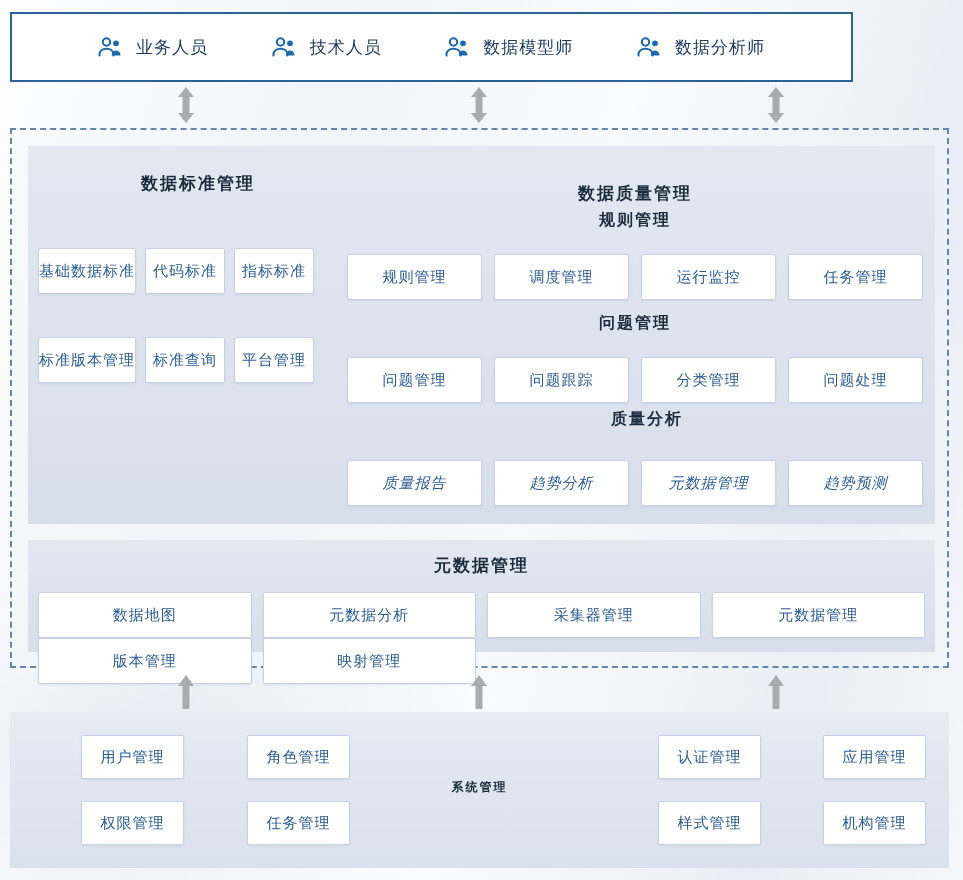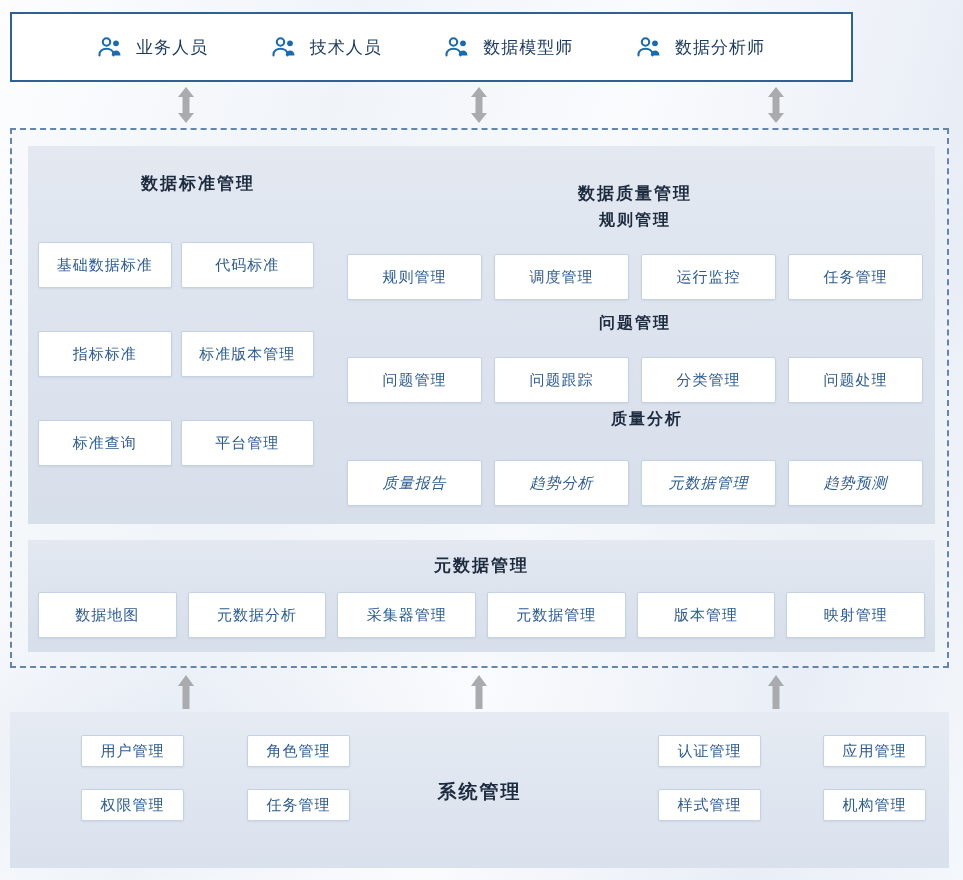--- a/index.html
+++ b/index.html
@@ -54,22 +54,22 @@
     color:#2b5c93; font-size:15px; letter-spacing:1px;
     display:flex; align-items:center; justify-content:center; height:46px;
     box-shadow:0 1px 2px rgba(120,140,170,.15);
     white-space:nowrap;
   }
 
   
   .panel-standard { left:28px; top:146px; width:340px; height:378px; }
   .panel-standard .panel-title { padding-top:26px; }
   .grid-2 {
-    position:absolute; left:10px; top:96px; width:276px;
-    display:grid; grid-template-columns:1fr 1fr; column-gap:9px; row-gap:43px;
+    position:absolute; left:10px; top:102px; width:276px;
+    display:grid; grid-template-columns:1fr 1fr 1fr; column-gap:9px; row-gap:43px;
   }
 
   
   .panel-quality { left:335px; top:146px; width:600px; height:378px; }
   .panel-quality .panel-title { padding-top:36px; }
   .grid-4 {
     position:absolute; left:12px; width:576px;
     display:grid; grid-template-columns:repeat(4,1fr); column-gap:12px;
   }
   .gt-rules    { top:64px; }
@@ -77,38 +77,38 @@
   .gt-analysis { top:263px;padding-left:24px; }
   .row-rules    { top:108px; }
   .row-problems { top:211px; }
   .row-analysis { top:314px;font-style:italic; }
 
   
   .panel-metadata { left:28px; top:540px; width:907px; height:112px; }
   .panel-metadata .panel-title { padding-top:14px; }
   .grid-6 {
     position:absolute; left:10px; top:52px; width:887px;
-    display:grid; grid-template-columns:repeat(6,1fr); column-gap:11px;
+    display:grid; grid-template-columns:repeat(4,1fr); column-gap:11px;
   }
 
   
   .panel-system {
     left:10px; top:712px; width:939px; height:156px;
     background:linear-gradient(180deg,#e6ebf3 0%,#d9e1ed 100%);
   }
   .sys-grid {
     position:absolute; top:23px;
     display:grid; grid-template-columns:148px 148px; column-gap:18px; row-gap:22px;
   }
-  .sys-grid .btn { height:32px;margin-left:45px; }
+  .sys-grid .btn { height:44px;margin-left:45px; }
   .sys-left  { left:26px; }
   .sys-right { left:603px; column-gap:17px; }
   .sys-title {
     position:absolute; top:67px; left:0; width:100%; text-align:center;
-    font-size:19px; font-weight:700; color:#1d2b3e; letter-spacing:2px;
+    font-size:12px; font-weight:700; color:#1d2b3e; letter-spacing:2px;
   }
 </style>
 </head>
 <body>
 
 <div class="stage">
 
   <div class="roles-bar">
     <div class="role">
       <span class="users-icon">

